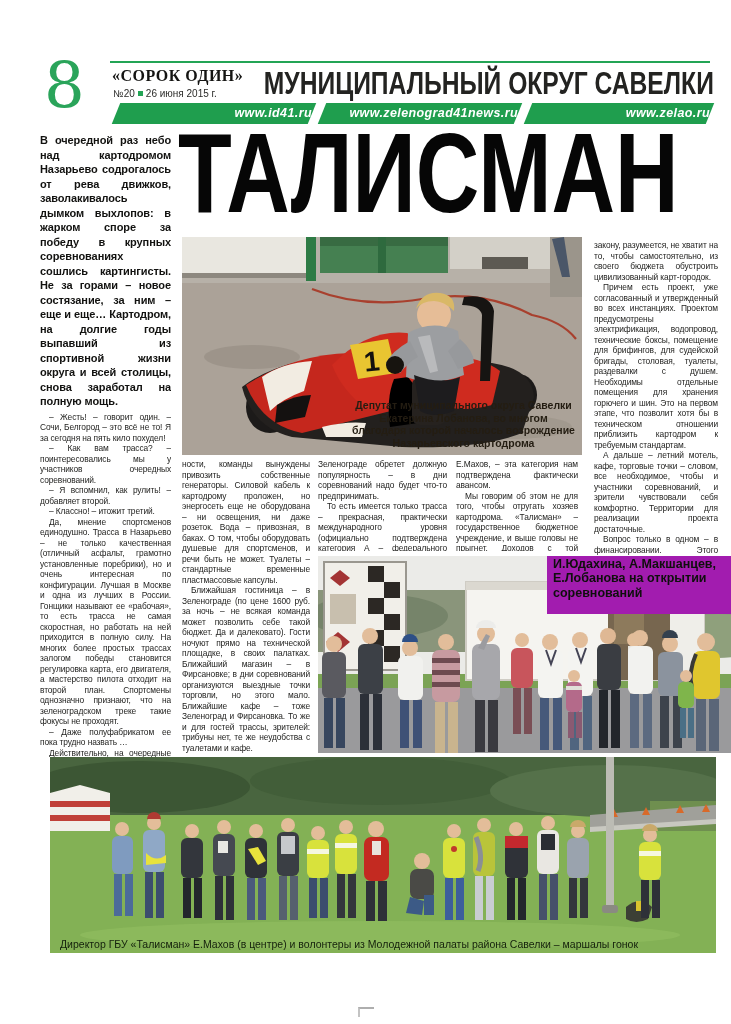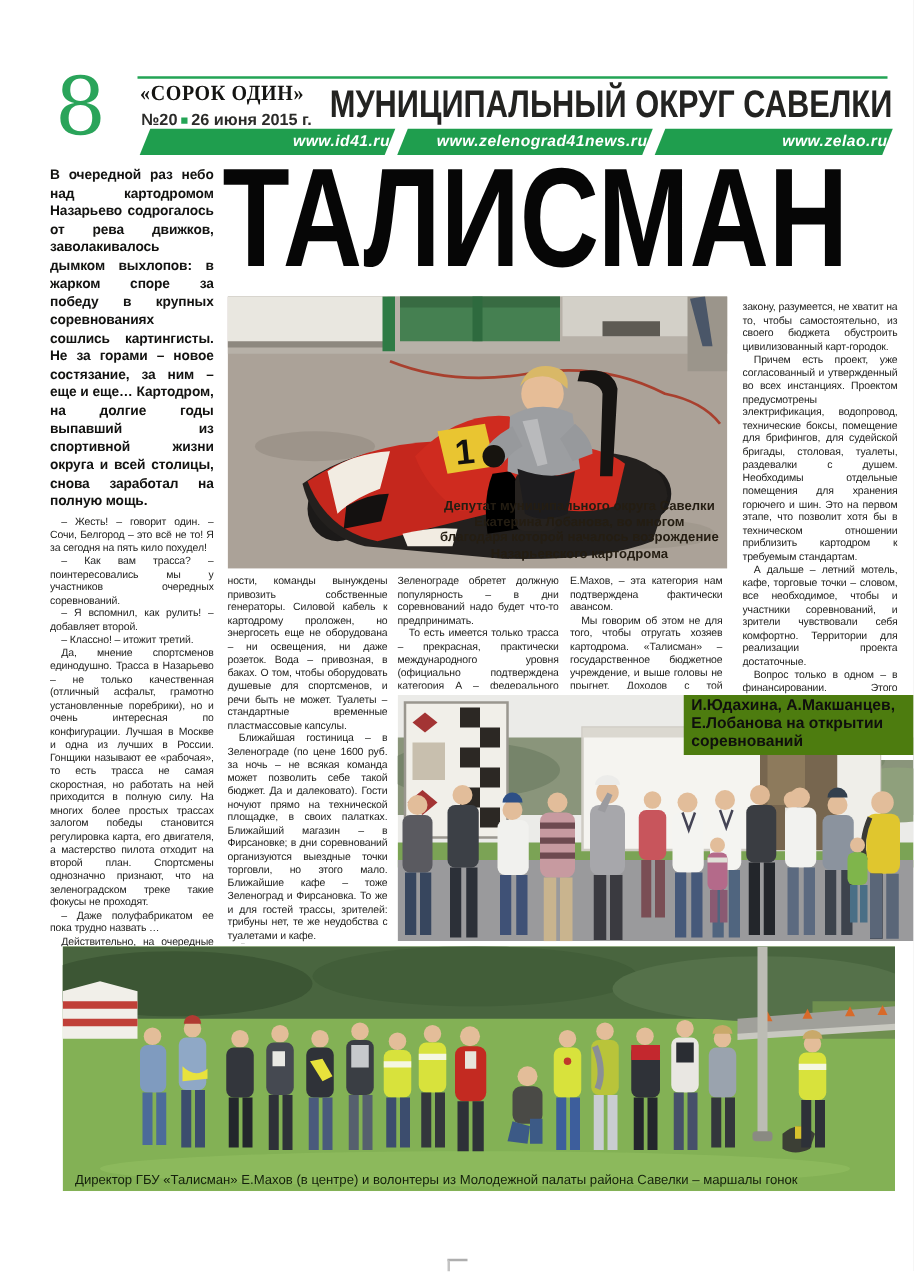--- a/index.html
+++ b/index.html
@@ -5,21 +5,21 @@
   html,body{margin:0;padding:0;background:#e9e9e9;}
   .page{position:relative;width:731px;height:1024px;background:#ffffff;margin:0 auto;
         font-family:"Liberation Sans","DejaVu Sans",sans-serif;color:#1c1c1a;overflow:hidden;}
 
   
   .green-rule{position:absolute;left:110px;top:61px;width:600px;height:2px;background:#23a455;}
   .page-num{position:absolute;left:44px;top:52px;font-family:"DejaVu Serif",serif;
             font-size:64px;font-weight:400;color:#2aa45a;line-height:68px;}
   .brand{position:absolute;left:112px;top:66px;font-family:"Liberation Serif",serif;
          font-weight:700;font-size:16px;letter-spacing:.5px;color:#141412;transform:scaleY(1.08);transform-origin:left top;}
-  .issue-line{position:absolute;left:113px;top:88px;font-size:13px;color:#2b2b29;font-weight:700;}
+  .issue-line{position:absolute;left:113px;top:88px;font-size:10px;color:#2b2b29;font-weight:400;}
   .issue-line .sq{display:inline-block;width:5px;height:5px;background:#23a455;margin:0 3px 1px 3px;vertical-align:middle;}
   .masthead-title{position:absolute;left:235px;top:66px;width:480px;text-align:center;
          font-size:28px;font-weight:700;color:#232321;white-space:nowrap;
          transform:scale(.88,1.1);transform-origin:center top;letter-spacing:0;}
   .banner{position:absolute;top:103px;height:21px;}
   .banner .bg{position:absolute;inset:0;background:#1f9e4e;transform:skewX(-22deg);}
   .banner .lbl{position:relative;display:block;text-align:right;line-height:21px;
          color:#fff;font-style:italic;font-weight:700;font-size:12.5px;letter-spacing:.4px;}
   .b1{left:116px;width:196px;} .b2{left:322px;width:196px;} .b3{left:528px;width:182px;}
 
@@ -42,22 +42,22 @@
   .c5{left:594px;top:240px;width:124px;height:320px;}
 
   
   .photo{position:absolute;overflow:hidden;}
   .photo svg{display:block;width:100%;height:100%;}
   .ph-kart{left:182px;top:237px;width:400px;height:218px;}
   .ph-open{left:318px;top:556px;width:413px;height:197px;}
   .ph-vol{left:50px;top:757px;width:666px;height:196px;}
   .cap-kart{position:absolute;right:6px;bottom:5px;width:225px;text-align:center;
         font-weight:700;font-size:10.5px;line-height:1.22;color:#241d12;}
-  .cap-open{position:absolute;right:0;top:0;width:176px;background:#4d7c0f;
-        padding:1px 2px 4px 6px;font-weight:700;font-size:12.5px;line-height:1.15;color:#0f0f0d;}
+  .cap-open{position:absolute;right:0;top:0;width:176px;background:#a21caf;
+        padding:1px 2px 14px 6px;font-weight:700;font-size:12.5px;line-height:1.15;color:#0f0f0d;}
   .cap-vol{position:absolute;left:10px;bottom:3px;width:640px;
         font-weight:400;font-size:10.5px;color:#14200c;}
 
   .fold-mark{position:absolute;left:358px;top:1007px;width:14px;height:8px;
         border-top:2px solid #9a9a9a;border-left:2px solid #b5b5b5;opacity:.8;}
 </style>
 </head>
 <body>
 
 <div class="page">

